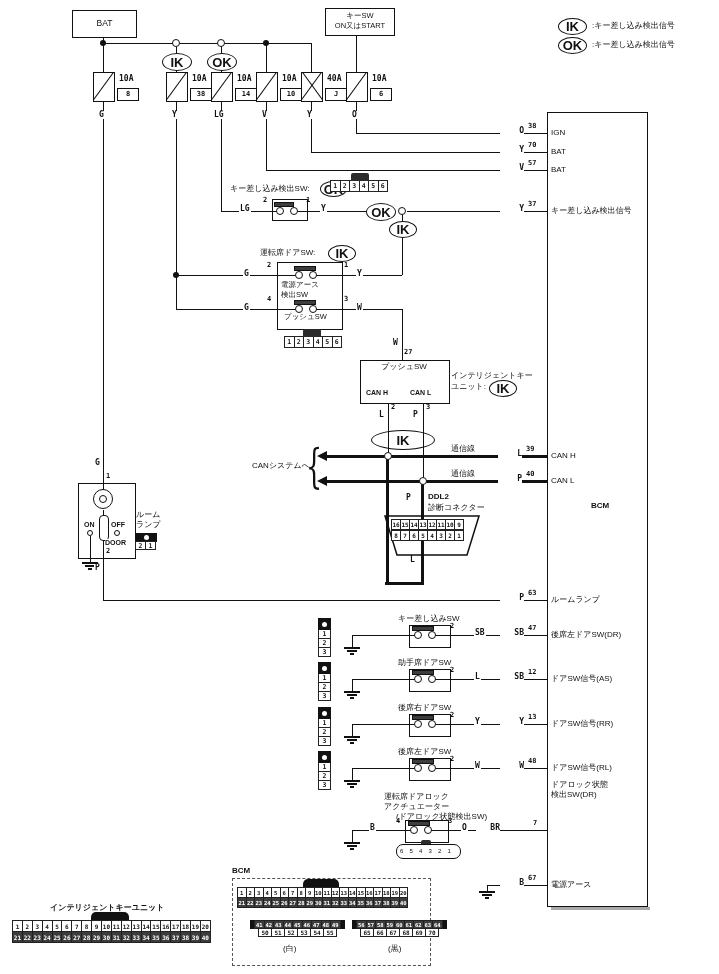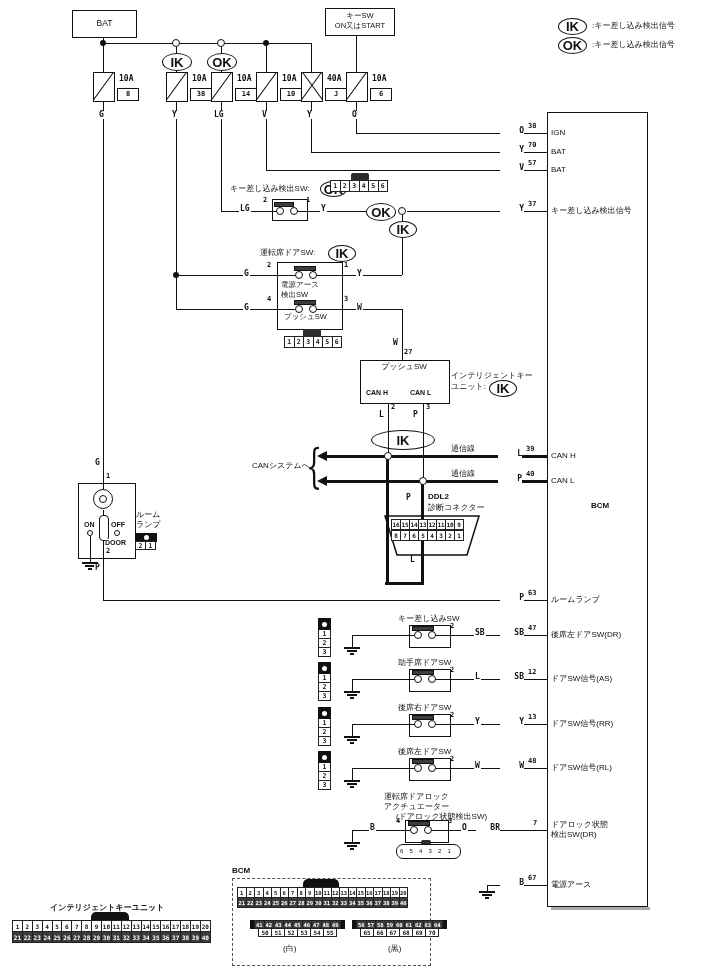--- a/index.html
+++ b/index.html
@@ -472,21 +472,21 @@
     <span class="pn" style="left:528px;top:669px">12</span>
     <span class="sig" style="left:551px;top:674px">ドアSW信号(AS)</span>
     <span class="wr" style="left:500px;top:718px">Y</span>
     <span class="pn" style="left:528px;top:714px">13</span>
     <span class="sig" style="left:551px;top:719px">ドアSW信号(RR)</span>
     <span class="wr" style="left:500px;top:762px">W</span>
     <span class="pn" style="left:528px;top:758px">48</span>
     <span class="sig" style="left:551px;top:763px">ドアSW信号(RL)</span>
     <span class="wr" style="left:476px;top:824px">BR</span>
     <span class="pn" style="left:533px;top:820px">7</span>
-    <span class="sig" style="left:551px;top:820px">ドアロック状態
+    <span class="sig" style="left:551px;top:780px">ドアロック状態
 検出SW(DR)</span>
     <span class="wr" style="left:500px;top:879px">B</span>
     <span class="pn" style="left:528px;top:875px">67</span>
     <span class="sig" style="left:551px;top:880px">電源アース</span>
     <b class="gnd" style="left:479px;top:891px">
         <i></i>
       </b>
   </div>
 
   <div>

